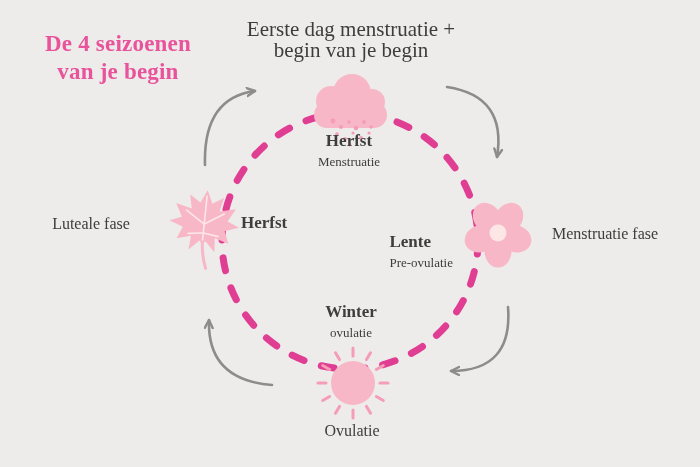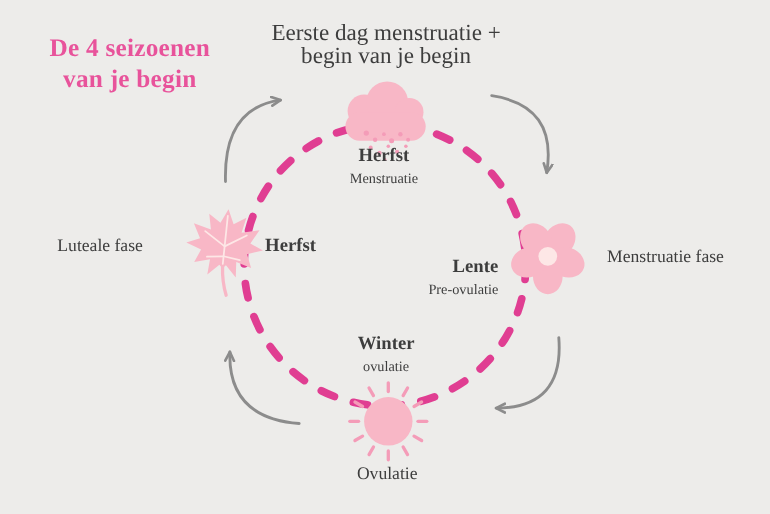--- a/index.html
+++ b/index.html
@@ -12,21 +12,21 @@
   .abs{position:absolute;white-space:nowrap;}
   .cx{transform:translateX(-50%);text-align:center;}
   .diagram-svg{position:absolute;left:0;top:0;}
   .title{left:118px;top:30px;font-size:23px;line-height:28px;font-weight:bold;color:var(--title-pink,#e8539b);letter-spacing:.2px;}
   .note{left:351px;top:19px;font-size:21px;line-height:21px;font-weight:500;}
   .season{line-height:21px;}
   .season-name{font-size:17px;font-weight:bold;}
   .season-phase{font-size:13px;}
   .winter{left:349px;top:130px;}
   .herfst{left:241px;top:212px;text-align:left;}
-  .lente{right:247px;top:231px;text-align:right;}
+  .lente{right:247px;top:231px;text-align:left;}
   .zomer{left:351px;top:301px;}
   .outer-label{font-size:16px;}
   .luteale{left:91px;top:215px;}
   .folliculaire{left:605px;top:225px;}
   .ovulatie{left:352px;top:422px;}
 </style>
 </head>
 <body>
 
 <div class="canvas">

